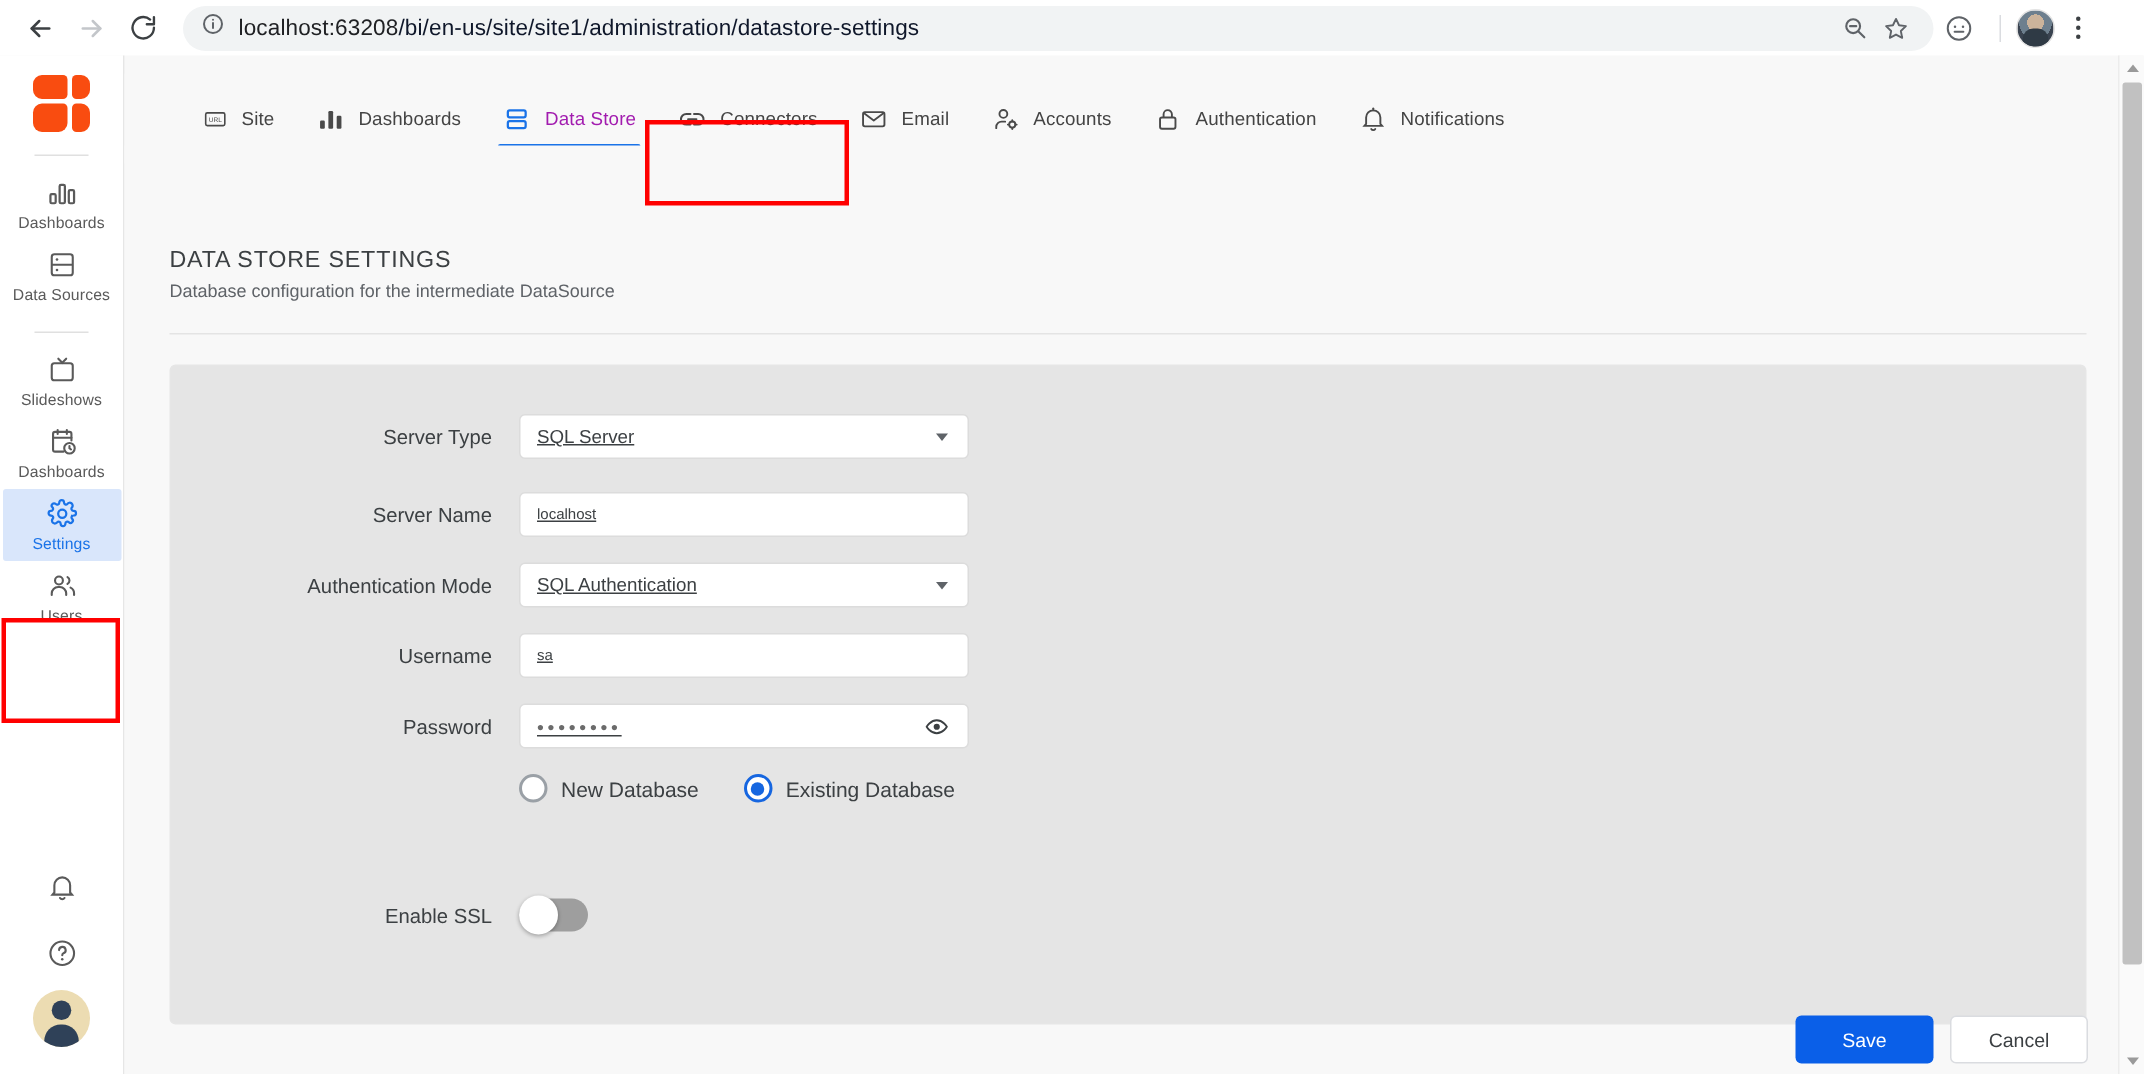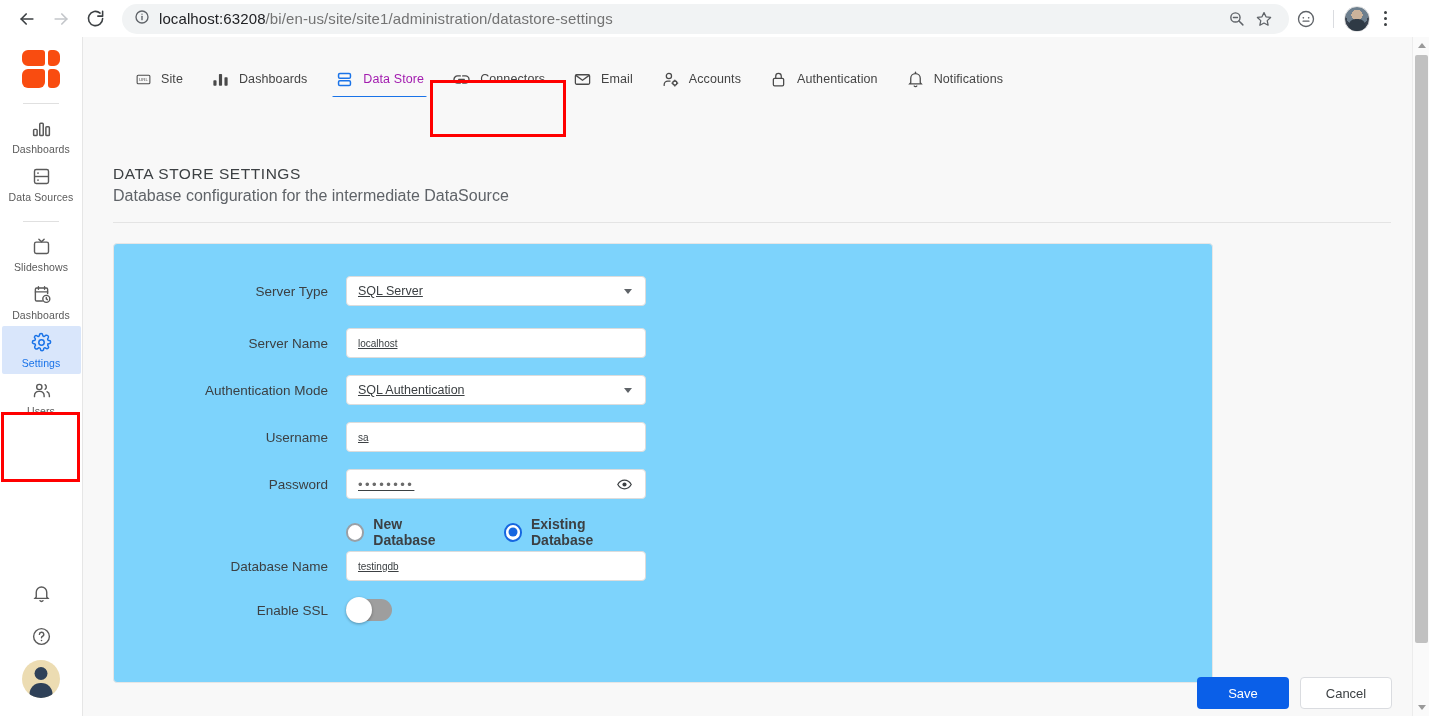--- a/index.html
+++ b/index.html
@@ -23,21 +23,21 @@
   .omnibox {
     margin-left: 10px; height: 30px; flex: 1 1 auto; max-width: 1167px;
     background: #f1f3f4; border-radius: 16px;
     display: flex; align-items: center; padding: 0 12px; gap: 9px;
   }
   .omnibox .url {
     font-size: 15px; color: #202124; letter-spacing: 0.1px; white-space: nowrap;
     overflow: hidden; text-overflow: ellipsis;
   }
   .omnibox .url .host { color: #202124; }
-  .omnibox .url .path { color: #737373; }
+  .omnibox .url .path { color: #0f172a; }
   .omni-actions { display: flex; align-items: center; gap: 2px; margin-left: auto; }
   .chrome-right { display: flex; align-items: center; gap: 2px; padding-right: 6px; }
   .divider-v { width: 1px; height: 18px; background: #dadce0; margin: 0 8px; }
   .avatar-photo {
     width: 26px; height: 26px; border-radius: 50%;
     background: radial-gradient(circle at 50% 34%, #cbb39b 0 28%, #6d7f8e 28% 55%, #3a4350 55% 100%);
     border: 1px solid #e3e3e3; overflow: hidden; position: relative;
   }
   .avatar-photo::after {
     content: ""; position: absolute; left: 50%; top: 52%; width: 17px; height: 17px;
@@ -103,26 +103,26 @@
   }
   .tab svg { display: block; }
 
   
   .content {
     position: absolute; top: 60px; left: 83px; width: 1329px; height: 619px;
     background: #f8f8f8; overflow: hidden;
   }
   .page-title { position: absolute; left: 30px; top: 68px; font-size: 15.5px;
     color: #3c4043; letter-spacing: .55px; }
-  .page-sub { position: absolute; left: 30px; top: 90px; font-size: 16px; color: #5f6368; }
+  .page-sub { position: absolute; left: 30px; top: 90px; font-size: 12px; color: #5f6368; }
   .hr { position: absolute; left: 30px; top: 125px; width: 1278px; height: 1px; background: #e4e4e4; }
 
   .card {
-    position: absolute; left: 30px; top: 146px; width: 1100px; height: 440px;
-    background: #7dd3fc; border: 1px solid #e6e6e6; border-radius: 4px;
+    position: absolute; left: 30px; top: 146px; width: 1278px; height: 440px;
+    background: #e5e5e5; border: 1px solid #e6e6e6; border-radius: 4px;
   }
 
   .frow { position: absolute; display: flex; align-items: center; }
   .flabel {
     width: 203px; text-align: right; padding-right: 18px;
     font-size: 13.5px; color: #3c4043;
   }
   .fctl { width: 300px; position: relative; }
   .inp {
     width: 300px; height: 30px; border: 1px solid #dcdcdc; border-radius: 4px;
@@ -131,21 +131,21 @@
   }
   .inp.large { font-size: 10px; color: #3c4043; }
   .sel { justify-content: space-between; }
   .caret {
     width: 0; height: 0; border-left: 4.5px solid transparent; border-right: 4.5px solid transparent;
     border-top: 5px solid #5f6368; margin-right: 2px;
   }
   .dots { letter-spacing: 2.5px; font-size: 13px; color: #6b6b6b; }
   .eye { margin-right: 1px; display: flex; align-items: center; cursor: pointer; }
 
-  .radio-row { display: flex; align-items: center; gap: 22px; font-weight: bold; }
+  .radio-row { display: flex; align-items: center; gap: 12px; }
   .radio { display: flex; align-items: center; gap: 9px; cursor: pointer; }
   .rdot { width: 19px; height: 19px; border-radius: 50%; border: 2px solid #9aa0a6; background: #fff; }
   .radio.on .rdot { border-color: #1666e0; position: relative; }
   .radio.on .rdot::after {
     content: ""; position: absolute; left: 50%; top: 50%; transform: translate(-50%,-50%);
     width: 9px; height: 9px; border-radius: 50%; background: #1666e0;
   }
   .radio .r-lbl { font-size: 14px; color: #3c4043; }
 
   .toggle { width: 46px; height: 22px; border-radius: 11px; background: #9e9e9e; position: relative; cursor: pointer; }
@@ -511,28 +511,20 @@
             <span class="rdot"></span>
             <span class="r-lbl">New Database</span>
           </div>
           <div class="radio on" style="margin-left:18px;">
             <span class="rdot"></span>
             <span class="r-lbl">Existing Database</span>
           </div>
         </div>
       </div>
 
-      <div class="frow" style="left:29px; top:307px;">
-        <div class="flabel">Database Name</div>
-        <div class="fctl">
-          <div class="inp large">
-            <span>testingdb</span>
-          </div>
-        </div>
-      </div>
 
       <div class="frow" style="left:29px; top:355px;">
         <div class="flabel">Enable SSL</div>
         <div class="fctl">
           <div class="toggle">
             <span class="knob"></span>
           </div>
         </div>
       </div>
 

